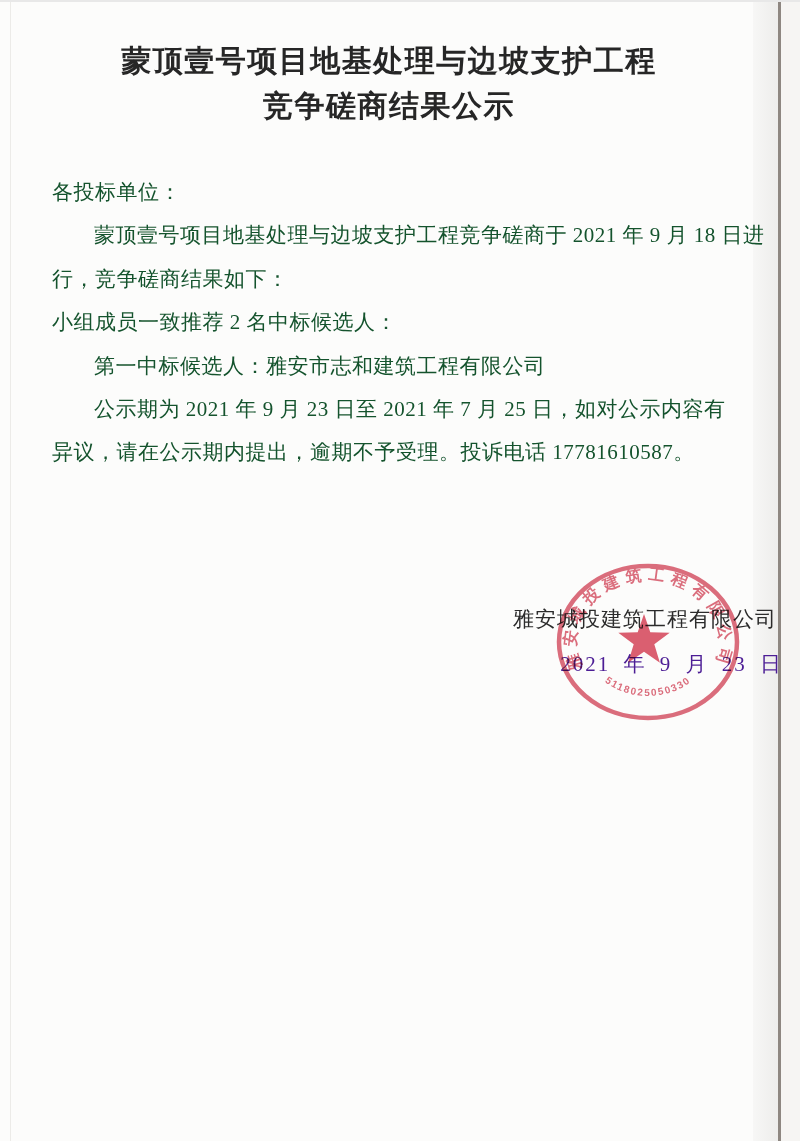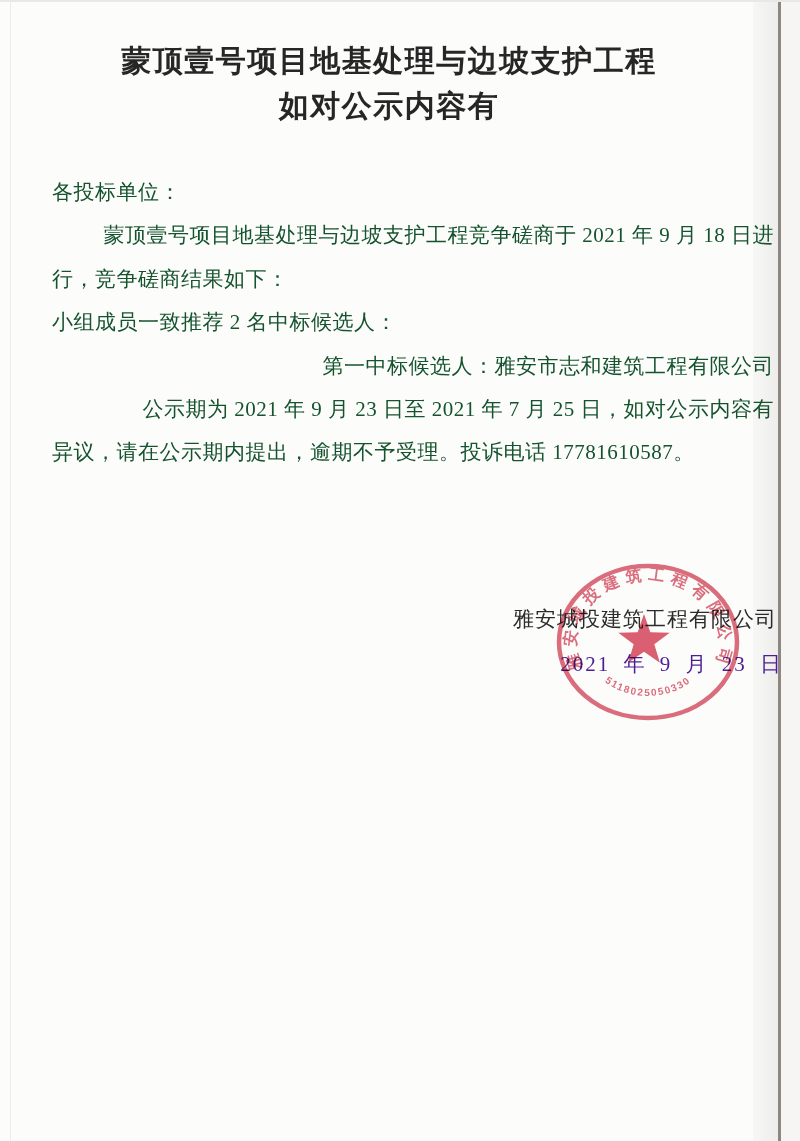--- a/index.html
+++ b/index.html
@@ -51,21 +51,21 @@
   }
   
   .body-block {
     position: absolute; top: 169px; left: 52px; width: 722px;
     font-size: 21px;
     line-height: 43.4px;
     letter-spacing: 0.5px;
     color: #14532d;
     white-space: nowrap;
   }
-  .body-block .line.indent { padding-left: 42px; text-align: right; }
+  .body-block .line.indent { padding-left: 42px; }
   
   .sig-company {
     position: absolute; top: 603px; right: 23px;
     font-size: 21px; letter-spacing: 1px; color: #2b2b2b;
     white-space: nowrap;
   }
   .sig-date {
     position: absolute; top: 648px; right: 17px;
     font-size: 21px; letter-spacing: 2px; word-spacing: 6px; color: #4c1d95;
     white-space: nowrap;
@@ -96,21 +96,21 @@
 <div class="page">
 
   <div class="edge-line-left"></div>
   <div class="scan-band"></div>
   <div class="scan-dark-line"></div>
   <div class="scan-outer"></div>
   <div class="bottom-line"></div>
 
   <div class="title-block">
     <div>蒙顶壹号项目地基处理与边坡支护工程</div>
-    <div>如对公示内容有</div>
+    <div>竞争磋商结果公示</div>
   </div>
 
   <div class="body-block">
     <div class="line">各投标单位：</div>
     <div>
 
     <div class="line indent">蒙顶壹号项目地基处理与边坡支护工程竞争磋商于 2021 年 9 月 18 日进</div>
         <div class="line">行，竞争磋商结果如下：</div>
         <div class="line">小组成员一致推荐 2 名中标候选人：</div>
         <div class="line indent">第一中标候选人：雅安市志和建筑工程有限公司</div>

